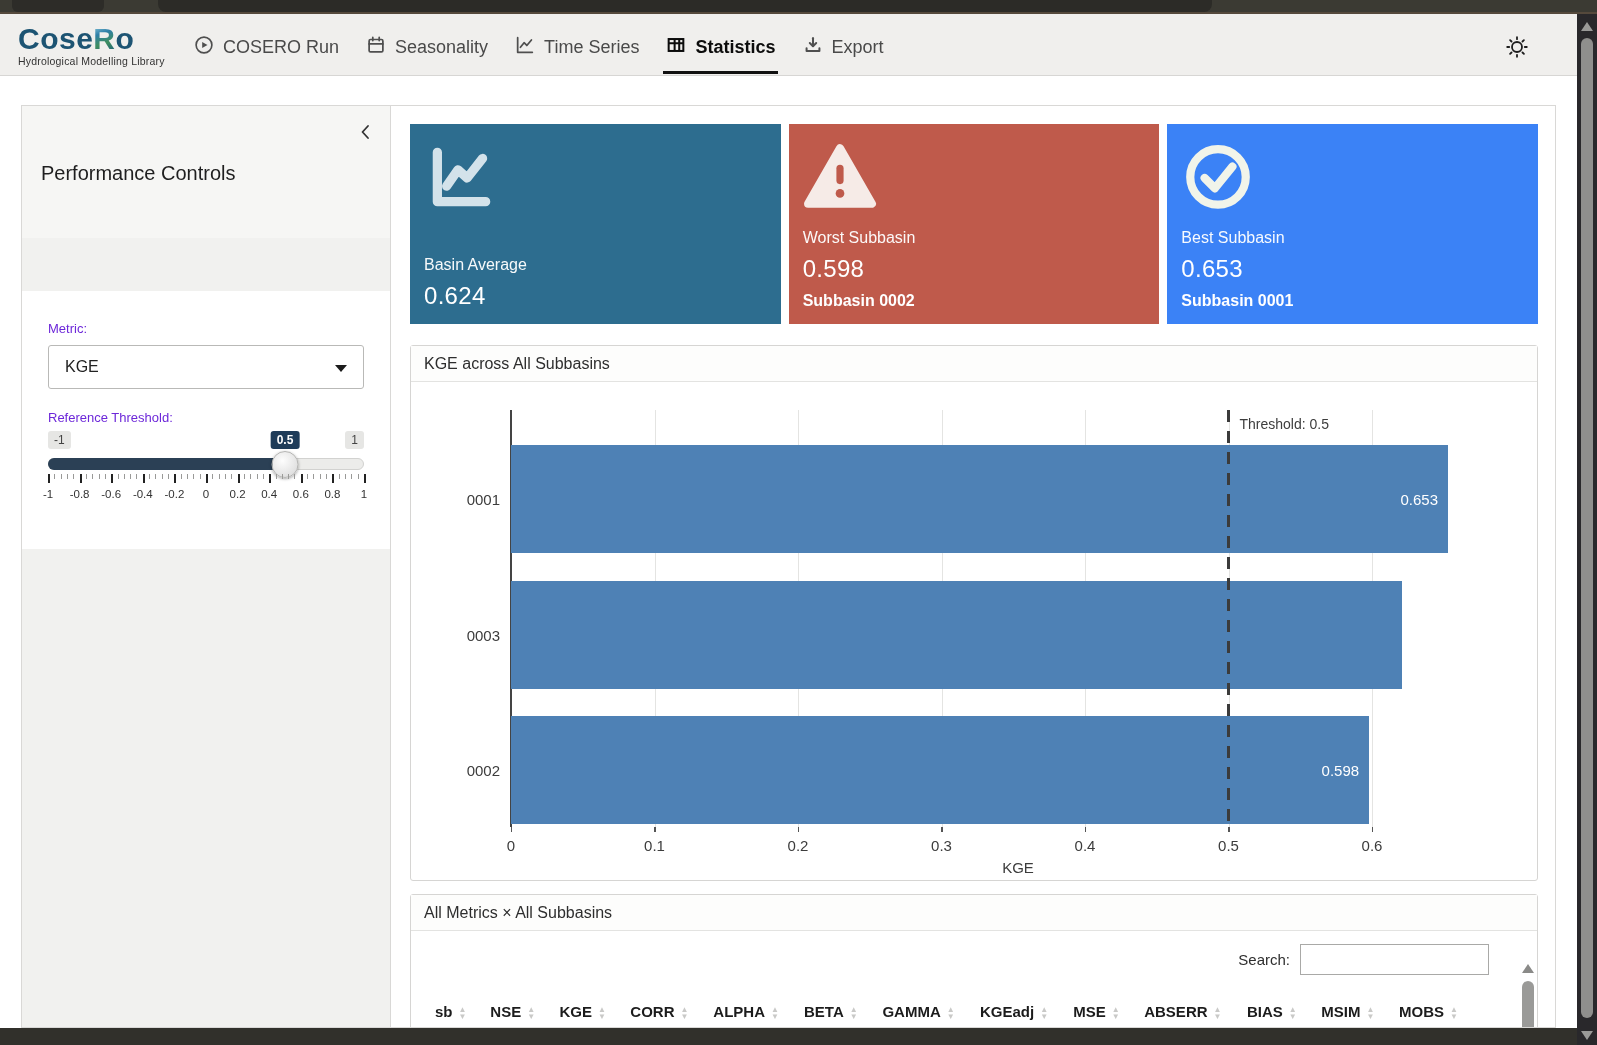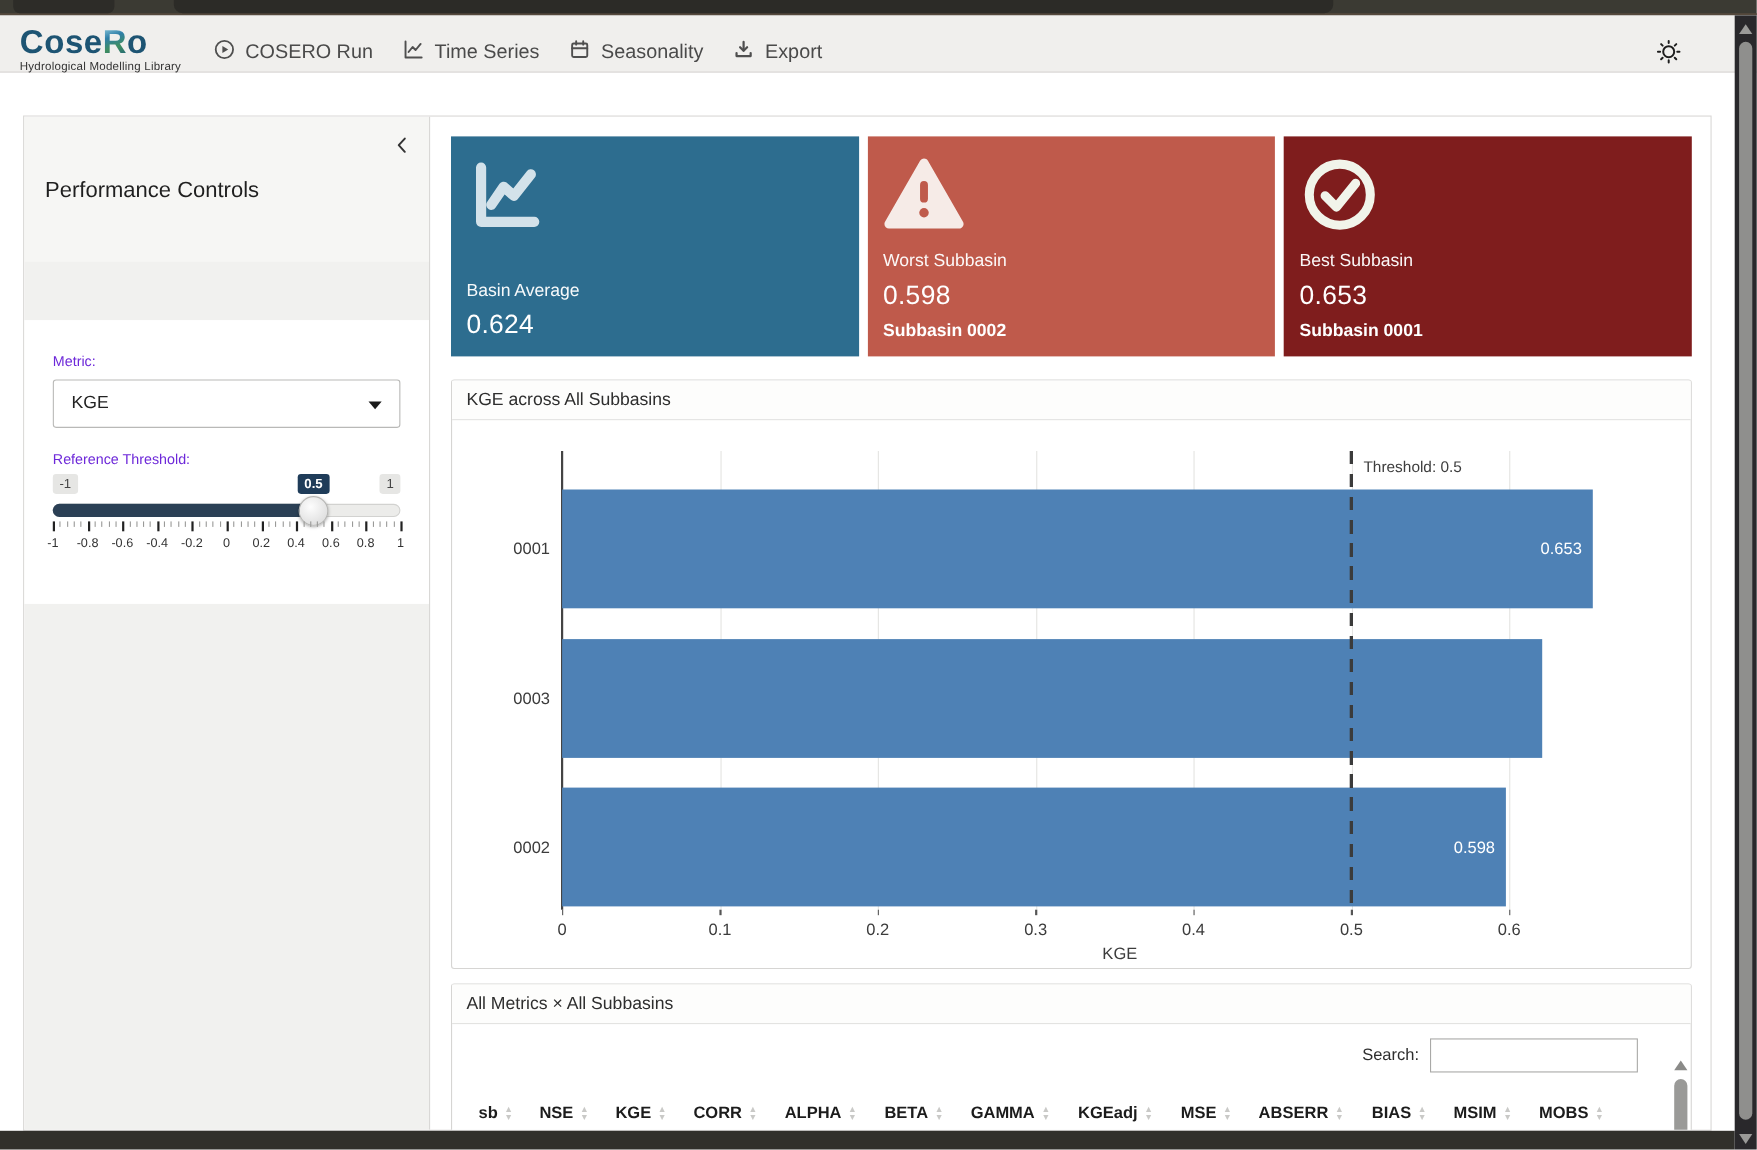--- a/index.html
+++ b/index.html
@@ -8,21 +8,21 @@
 
   
   #browser-strip { position:absolute; left:0; top:0; width:1597px; height:14px;
     background:#3b3a33; border-bottom:2px solid #55493c; }
   #browser-strip .tab { position:absolute; left:12px; top:0; width:92px; height:12px;
     background:#2d2c28; border-radius:0 0 6px 6px; }
   #browser-strip .urlbar { position:absolute; left:158px; top:0; width:1054px; height:12px;
     background:#2c2b27; border-radius:0 0 8px 8px; }
 
   
-  #app-header { position:absolute; left:0; top:14px; width:1597px; height:52px;
+  #app-header { position:absolute; left:0; top:14px; width:1597px; height:62px;
     background:#f0efed; border-bottom:1px solid #d7d6d4; }
   .logo-wrap { position:absolute; left:18px; top:10px; }
   .logo-text { font-size:30px; font-weight:700; color:#1d5473; letter-spacing:.5px; line-height:30px; }
   .logo-text .globe-r { background:linear-gradient(160deg,#9bd4e4 5%,#2f7fa8 35%,#3f8e5f 62%,#1d5c7e 92%);
     -webkit-background-clip:text; background-clip:text; color:transparent; }
   .logo-sub { font-size:10.5px; color:#333; margin-top:1px; letter-spacing:.2px; }
   #main-nav { position:absolute; left:193px; top:0; height:66px; display:flex; align-items:center; gap:26px; }
   .nav-item { position:relative; height:66px; display:flex; align-items:center; gap:8px;
     font-size:18px; color:#4a4a4a; cursor:pointer; }
   .nav-item svg { stroke:#4f4f4f; }
@@ -152,33 +152,41 @@
     <div class="nav-item">
       <span>
         <svg width="22" height="22" viewBox="0 0 24 24" fill="none" stroke-width="1.8">
           <circle cx="12" cy="12" r="8.6"></circle>
             <path d="M10 8.6 L15.8 12 L10 15.4 Z" fill="#4f4f4f" stroke="none"></path>
           </svg></span>
       <span>COSERO Run</span>
     </div>
     <div class="nav-item">
       <span>
+        <svg width="22" height="22" viewBox="0 0 24 24" fill="none" stroke-width="1.9" stroke-linecap="round">
+          <rect x="4.5" y="6" width="15" height="13.5" rx="1.5"></rect>
+            <path d="M8.5 3.8 v3.4 M15.5 3.8 v3.4 M4.5 10.8 h15"></path>
+          </svg></span>
+      <span>Seasonality</span>
+    </div>
+    <div class="nav-item">
+      <span>
         <svg width="22" height="22" viewBox="0 0 24 24" fill="none" stroke-width="1.9" stroke-linecap="round" stroke-linejoin="round">
           <path d="M4 4 V20 H20"></path>
             <path d="M7 14.5 L11 9.5 L14 12.5 L19 6.5"></path>
           </svg></span>
       <span>Time Series</span>
     </div>
-    <div class="nav-item">
+    <div class="nav-item active">
       <span>
-        <svg width="22" height="22" viewBox="0 0 24 24" fill="none" stroke-width="1.9" stroke-linecap="round">
-          <rect x="4.5" y="6" width="15" height="13.5" rx="1.5"></rect>
-            <path d="M8.5 3.8 v3.4 M15.5 3.8 v3.4 M4.5 10.8 h15"></path>
+        <svg width="22" height="22" viewBox="0 0 24 24" fill="none" stroke-width="2.2">
+          <rect x="4" y="5.5" width="16" height="13"></rect>
+            <path d="M4 10 h16 M10.5 5.5 v13 M15.5 5.5 v13"></path>
           </svg></span>
-      <span>Seasonality</span>
+      <span>Statistics</span>
     </div>
     <div class="nav-item">
       <span>
         <svg width="22" height="22" viewBox="0 0 24 24" fill="none" stroke-width="2.2" stroke-linecap="round" stroke-linejoin="round">
           <path d="M12 4.5 V13"></path>
             <path d="M8.5 9.8 L12 13.3 L15.5 9.8"></path>
             <path d="M5 15.5 v3 h14 v-3"></path>
           </svg></span>
       <span>Export</span>
     </div>
@@ -310,21 +318,21 @@
             <rect x="32.5" y="23" width="7" height="19" rx="3.5" fill="#bf5a4b"></rect>
             <circle cx="36" cy="51" r="4.2" fill="#bf5a4b"></circle>
             </svg>
         </div>
         <div class="card-text">
           <div class="card-label">Worst Subbasin</div>
           <div class="card-value">0.598</div>
           <div class="card-sub">Subbasin 0002</div>
         </div>
       </div>
-      <div class="stat-card" style="background: #7f1d1d;">
+      <div class="stat-card" style="background: #3b82f6;">
         <div class="card-icon">
           <svg width="74" height="74" viewBox="0 0 72 72" fill="none" stroke="#f1f4ea" stroke-linecap="round" stroke-linejoin="round">
             <circle cx="36" cy="35" r="27" stroke-width="8"></circle>
             <path d="M23 36 L33 46 L50 25" stroke-width="8"></path>
             </svg>
         </div>
         <div class="card-text">
           <div class="card-label">Best Subbasin</div>
           <div class="card-value">0.653</div>
           <div class="card-sub">Subbasin 0001</div>

